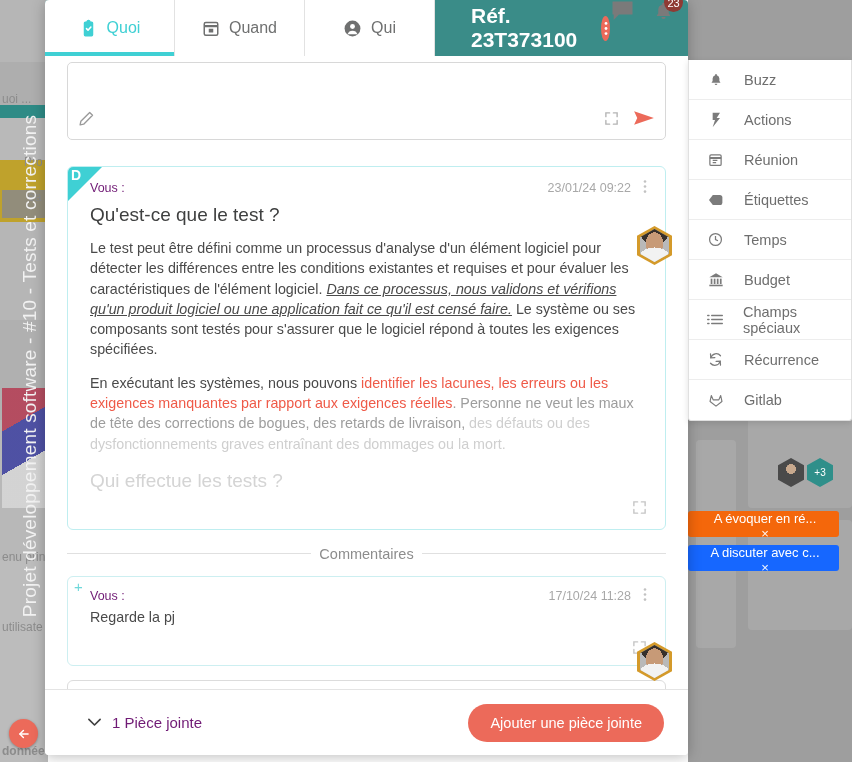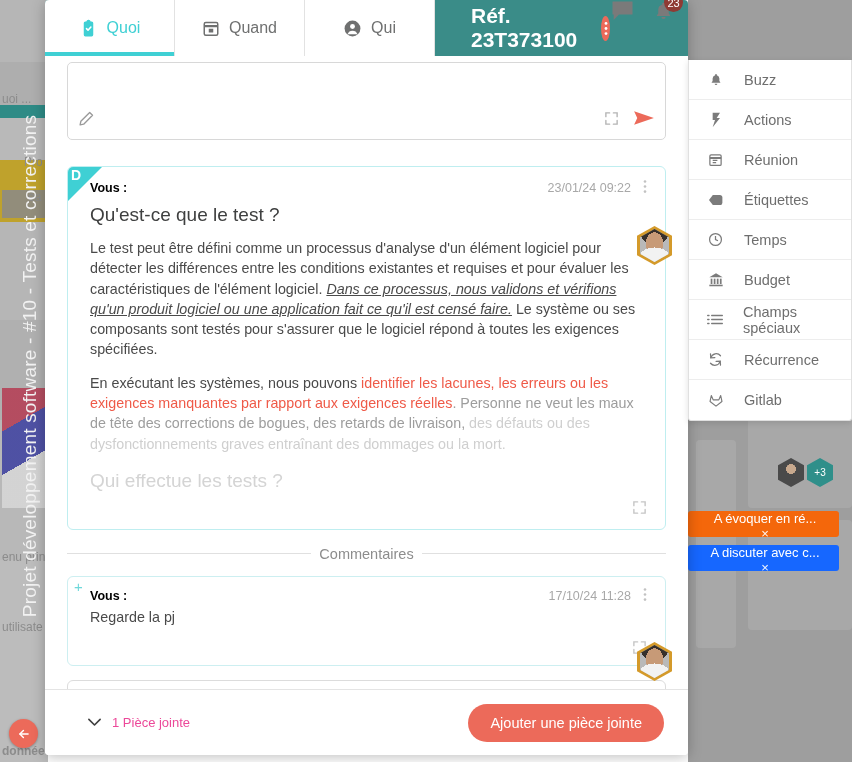--- a/index.html
+++ b/index.html
@@ -168,21 +168,21 @@
   .corner-ribbon {
     position: absolute; left: 0; top: 0; width: 34px; height: 34px;
     background: #3fd0d4;
     clip-path: polygon(0 0, 100% 0, 0 100%);
   }
   .corner-ribbon span {
     position: absolute; left: 3px; top: 0px; color: #fff;
     font-size: 14px; font-weight: bold;
   }
   .msg-meta { display: flex; align-items: center; font-size: 12.5px; }
-  .msg-author { color: #000000; font-weight: bold; }
+  .msg-author { color: #701a75; font-weight: normal; }
   .msg-time { margin-left: auto; color: #a8a8a8; }
   .msg-kebab { color: #bdbdbd; margin-left: 12px; letter-spacing: 0; font-size: 12px; }
   .msg-title {
     font-size: 19px; color: #3f4040; margin: 7px 0 12px 0;
   }
   .msg-p { font-size: 14.3px; line-height: 1.42; color: #4a4a4a; margin-bottom: 13px; }
   .msg-p u { text-decoration: underline; font-style: italic; }
   .hl-red { color: #ef5a48; }
   .fade-1 { color: #9d9d9d; }
   .fade-2 { color: #cfcfcf; }
@@ -232,21 +232,21 @@
   .partial-editor {
     border: 1px solid #dcdcdc; border-top-left-radius: 6px; border-top-right-radius: 6px;
     margin: 14px 10px 0 10px; height: 30px;
   }
 
   .modal-footer {
     flex: 0 0 66px; border-top: 1px solid #e4e4e4;
     display: flex; align-items: center; padding: 0 24px 0 42px;
     background: #fff;
   }
-  .attach-toggle { display: flex; align-items: center; gap: 10px; font-size: 13px; color: #ec4899; }
+  .attach-toggle { display: flex; align-items: center; gap: 10px; font-size: 15px; color: #701a75; }
   .btn-add {
     margin-left: auto;
     background: #ec6a5a; color: #fff; border: none;
     border-radius: 20px; height: 38px; padding: 0 22px;
     font-size: 14.5px; font-family: inherit;
   }
 
   
   .side-menu {
     position: absolute; left: 688px; top: 60px; width: 164px;

